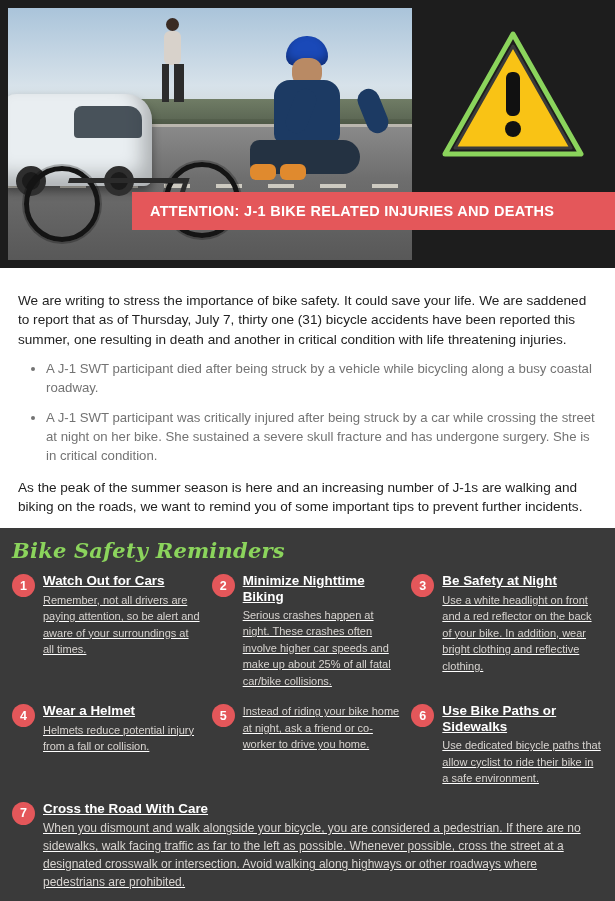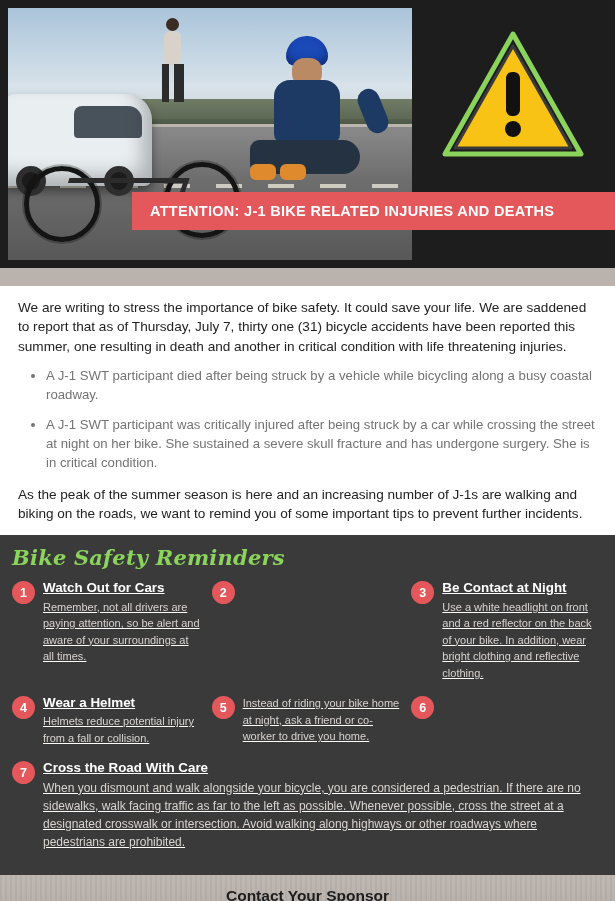--- a/index.html
+++ b/index.html
@@ -87,21 +87,21 @@
   .banner {
     position:absolute; left:132px; bottom:38px;
     background:#e4575a; color:#fff;
     padding:11px 16px 11px 18px;
     font-weight:bold; font-size:14.5px; letter-spacing:.3px;
     width:520px;
   }
 
   
   .intro {
-    background:#ffffff; padding:12px 16px 12px 18px;margin-top:18px;
+    background:#ffffff; padding:23px 16px 12px 18px;
   }
   .intro p { font-size:13.6px; line-height:1.42; color:#222; }
   .bullets { margin:11px 0 11px 10px; }
   .bullets li { font-size:13.2px; line-height:1.42; color:#737373; margin:0 0 12px 18px; }
   .intro .closing { margin-top:4px; }
 
   
   .tips { background:#3a3a3a; color:#fff; padding:10px 14px 14px 12px; }
   .tips h2 {
     font-family:"DejaVu Serif", serif;
@@ -208,26 +208,30 @@
       <div class="tip">
         <div class="num">1</div>
         <div class="tip-body">
           <div class="tip-title">Watch Out for Cars</div>
           <div class="tip-text">Remember, not all drivers are paying attention, so be alert and aware of your surroundings at all times.</div>
         </div>
       </div>
 
       <div class="tip">
         <div class="num">2</div>
+        <div class="tip-body">
+          <div class="tip-title">Minimize Nighttime Biking</div>
+          <div class="tip-text">Serious crashes happen at night. These crashes often involve higher car speeds and make up about 25% of all fatal car/bike collisions.</div>
+        </div>
       </div>
 
       <div class="tip">
         <div class="num">3</div>
         <div class="tip-body">
-          <div class="tip-title">Be Contact at Night</div>
+          <div class="tip-title">Be Safety at Night</div>
           <div class="tip-text">Use a white headlight on front and a red reflector on the back of your bike. In addition, wear bright clothing and reflective clothing.</div>
         </div>
       </div>
 
       <div class="tip">
         <div class="num">4</div>
         <div class="tip-body">
           <div class="tip-title">Wear a Helmet</div>
           <div class="tip-text">Helmets reduce potential injury from a fall or collision.</div>
         </div>
@@ -235,20 +239,24 @@
 
       <div class="tip">
         <div class="num">5</div>
         <div class="tip-body">
           <div class="tip-text">Instead of riding your bike home at night, ask a friend or co-worker to  drive you home.</div>
         </div>
       </div>
 
       <div class="tip">
         <div class="num">6</div>
+        <div class="tip-body">
+          <div class="tip-title">Use Bike Paths or Sidewalks</div>
+          <div class="tip-text">Use dedicated bicycle paths that allow cyclist to ride their bike in a safe environment.</div>
+        </div>
       </div>
 
       <div class="tip wide">
         <div class="num">7</div>
         <div class="tip-body">
           <div class="tip-title">Cross the Road With Care</div>
           <div class="tip-text">When you dismount and walk alongside your bicycle, you are considered a pedestrian. If there are no sidewalks, walk facing traffic as far to the left as possible. Whenever possible, cross the street at a designated crosswalk or intersection. Avoid walking along highways or other roadways where pedestrians are prohibited.</div>
         </div>
       </div>
 

